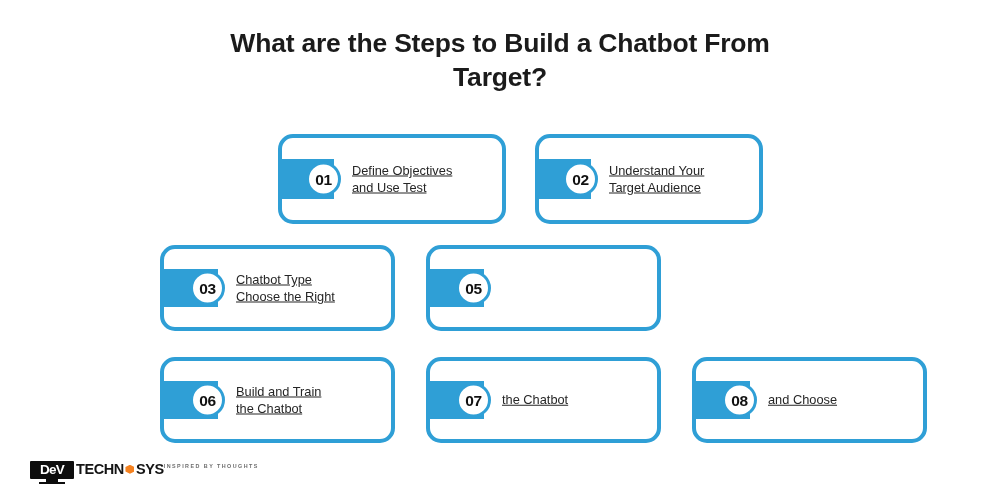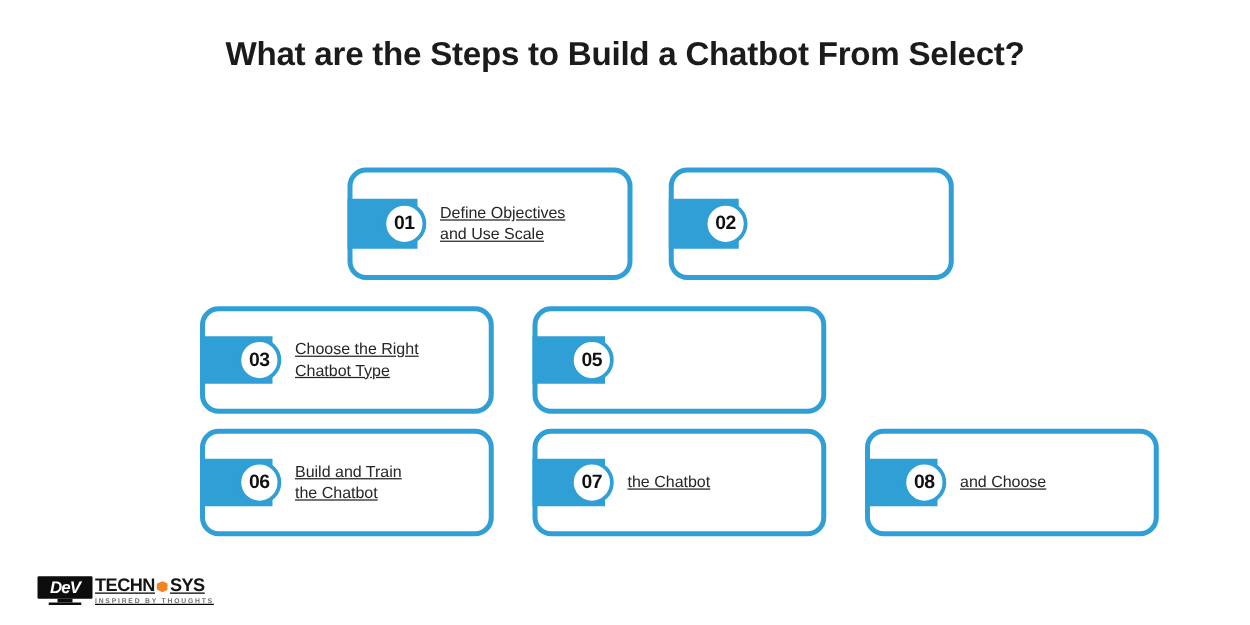--- a/index.html
+++ b/index.html
@@ -47,21 +47,21 @@
     top: 134px;
     gap: 29px;
   }
   .row-2 {
     left: 129px;
     top: 245px;
     gap: 20px;
   }
   .row-3 {
     left: 129px;
-    top: 343px;
+    top: 357px;
     gap: 20px;
   }
 
   
   .card {
     position: relative;
     box-sizing: border-box;
     background: #ffffff;
     border: 4px solid #2f9fd6;
     border-radius: 15px;
@@ -163,40 +163,38 @@
     background: #0d0d0d;
     display: flex;
     align-items: center;
     justify-content: center;
     border-radius: 1px;
   }
   .logo-dev {
     color: #ffffff;
     font-size: 13.5px;
     font-weight: 700;
-    font-style: italic;
     letter-spacing: -0.8px;
     line-height: 1;
   }
   .logo-stand {
     width: 12px;
     height: 3px;
     background: #0d0d0d;
   }
   .logo-base {
     width: 26px;
     height: 2px;
     background: #0d0d0d;
   }
   .logo-right {
     margin-left: 2px;
     display: flex;
-    flex-direction: column;
+    flex-direction: row;
     padding-top: 1px;
-    text-decoration: underline;
   }
   .logo-word {
     display: flex;
     align-items: center;
     font-size: 14.5px;
     font-weight: 700;
     color: #141414;
     letter-spacing: -0.4px;
     line-height: 1;
   }
@@ -217,49 +215,53 @@
     line-height: 1;
   }
 </style>
 </head>
 <body>
 
 <div class="page">
 
   <div class="title">
     <span>What are the Steps to Build a Chatbot From</span>
-    <span>Select?</span>
+    <span>Target?</span>
   </div>
 
   <div class="row row-1">
 
     <div class="card">
       <div class="tab"></div>
       <div class="num-badge">01</div>
       <div class="card-label">
         <span class="line">Define Objectives</span>
-        <span class="line">and Use Scale</span>
+        <span class="line">and Use Test</span>
       </div>
     </div>
 
     <div class="card">
       <div class="tab"></div>
       <div class="num-badge">02</div>
+      <div class="card-label">
+        <span class="line">Understand Your</span>
+        <span class="line">Target Audience</span>
+      </div>
     </div>
 
   </div>
 
   <div class="row row-2">
 
     <div class="card">
       <div class="tab"></div>
       <div class="num-badge">03</div>
       <div class="card-label">
+        <span class="line">Chatbot Type</span>
         <span class="line">Choose the Right</span>
-        <span class="line">Chatbot Type</span>
       </div>
     </div>
 
 
     <div class="card">
       <div class="tab"></div>
       <div class="num-badge">05</div>
     </div>
 
   </div>

